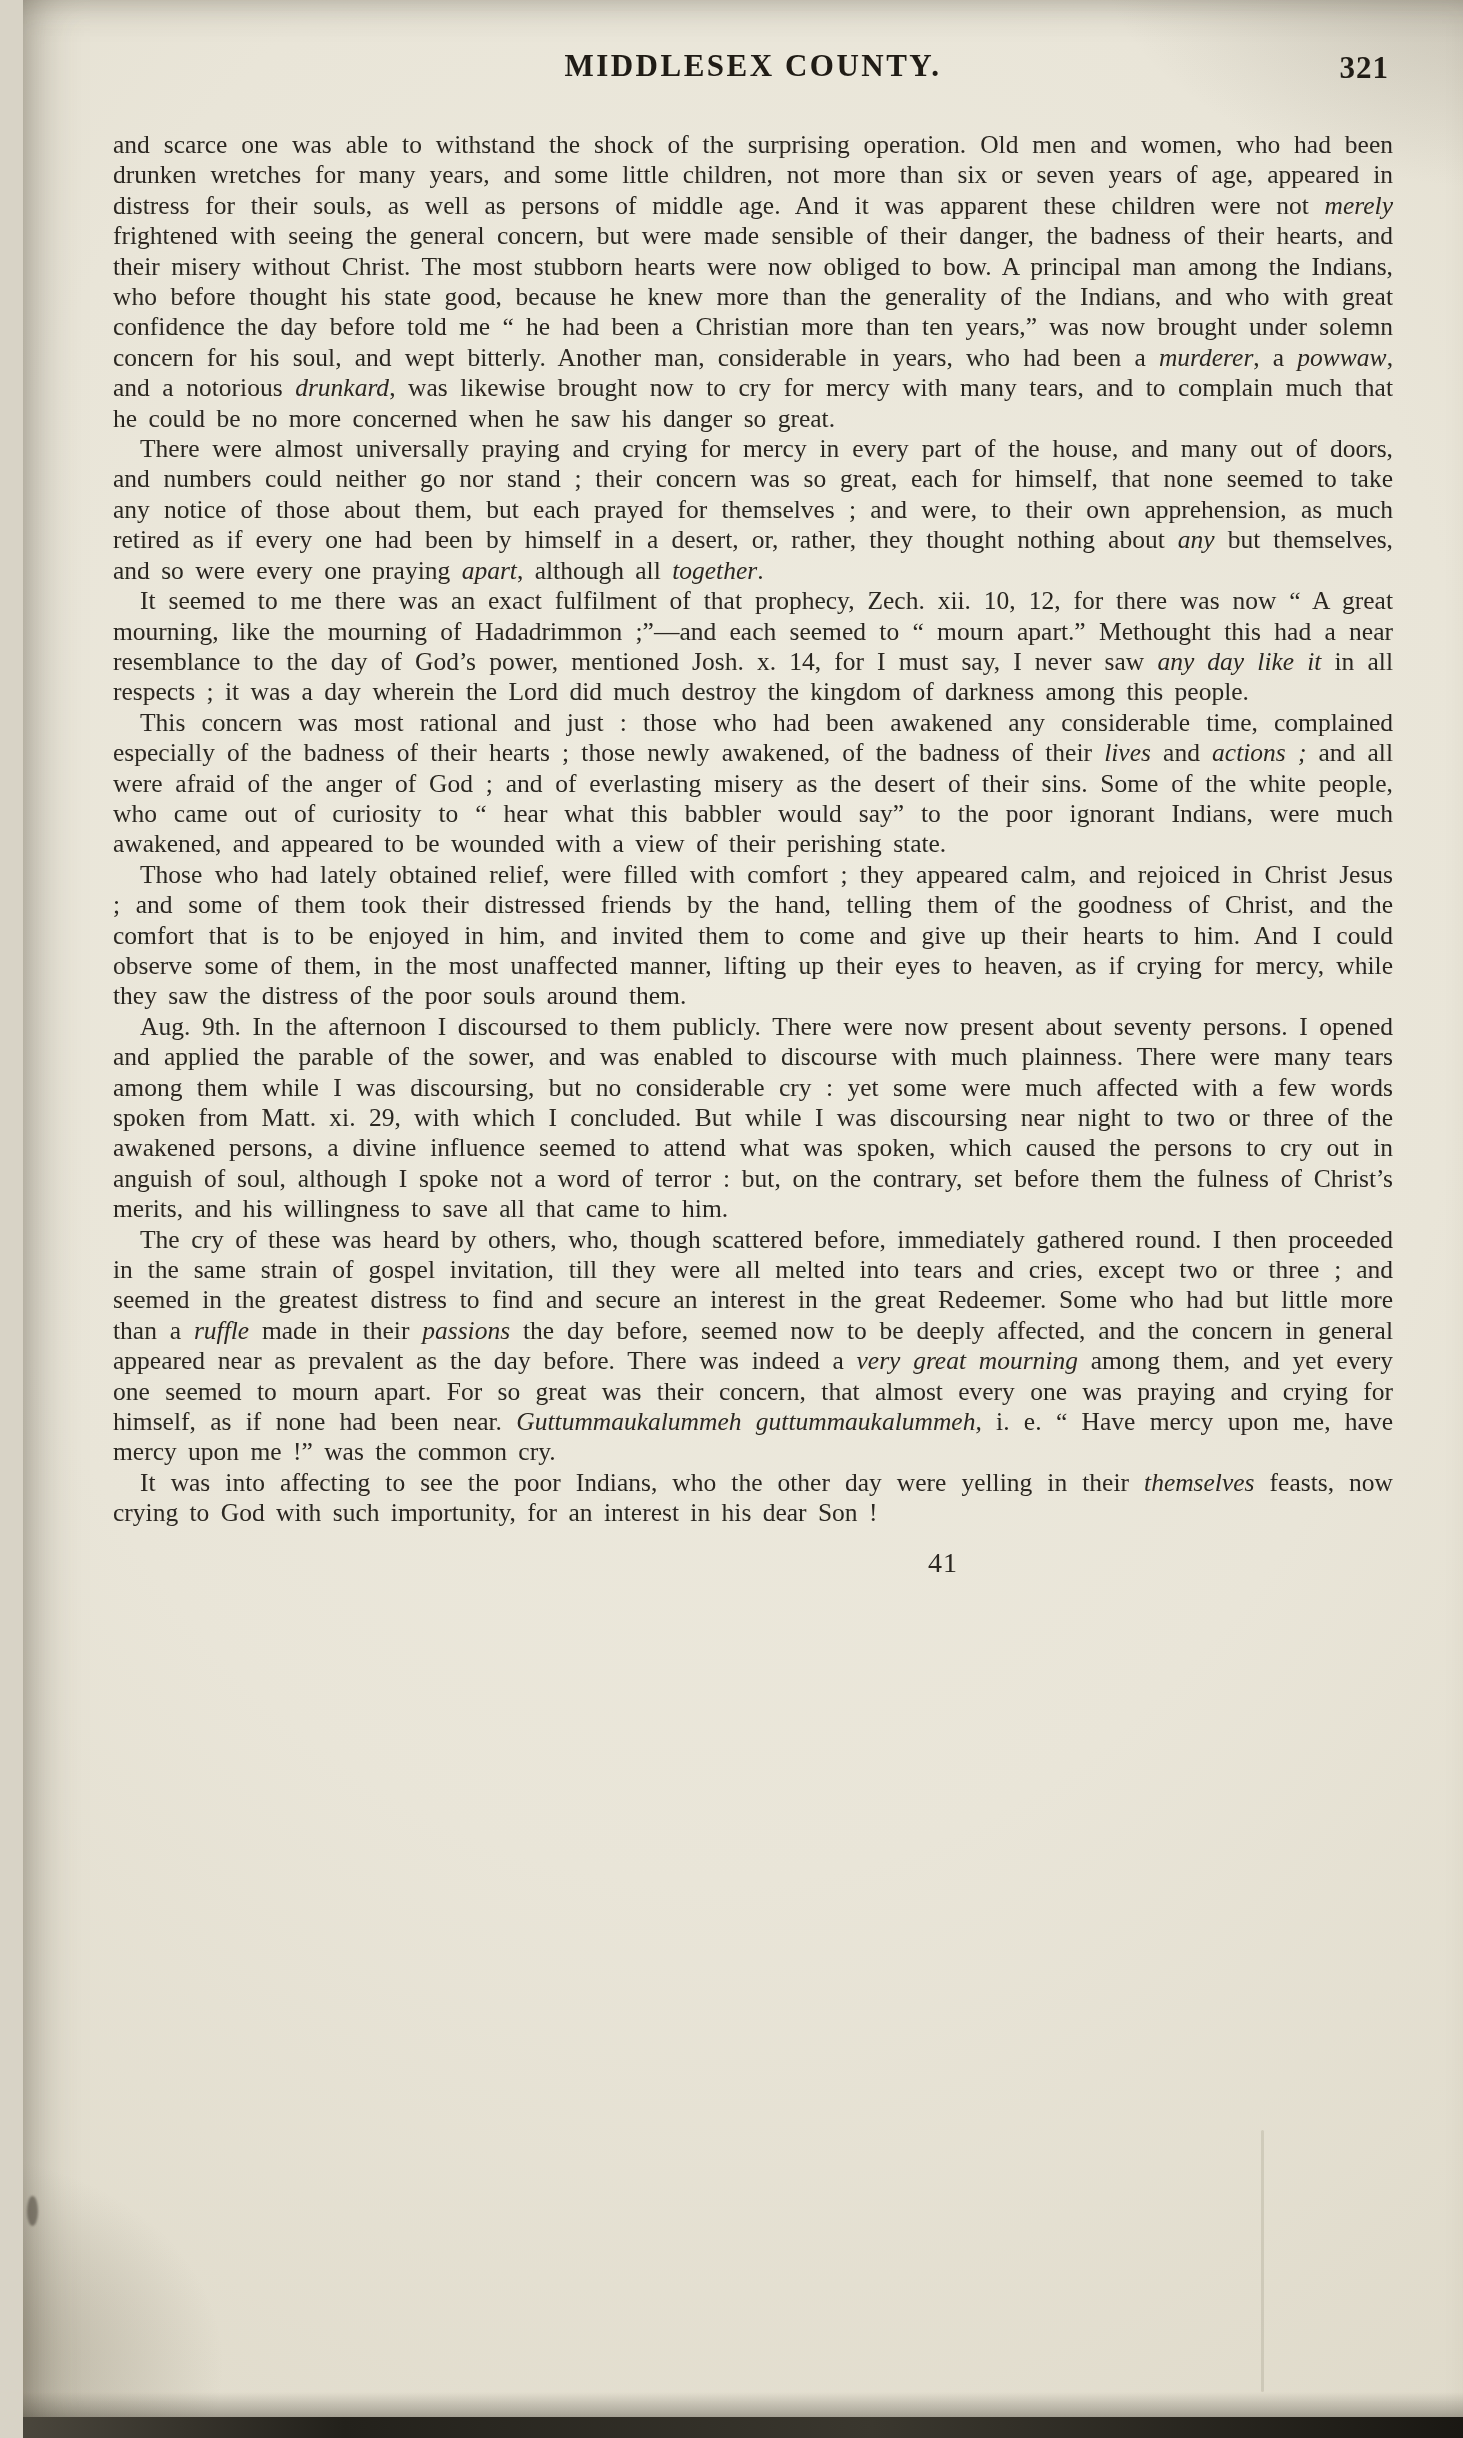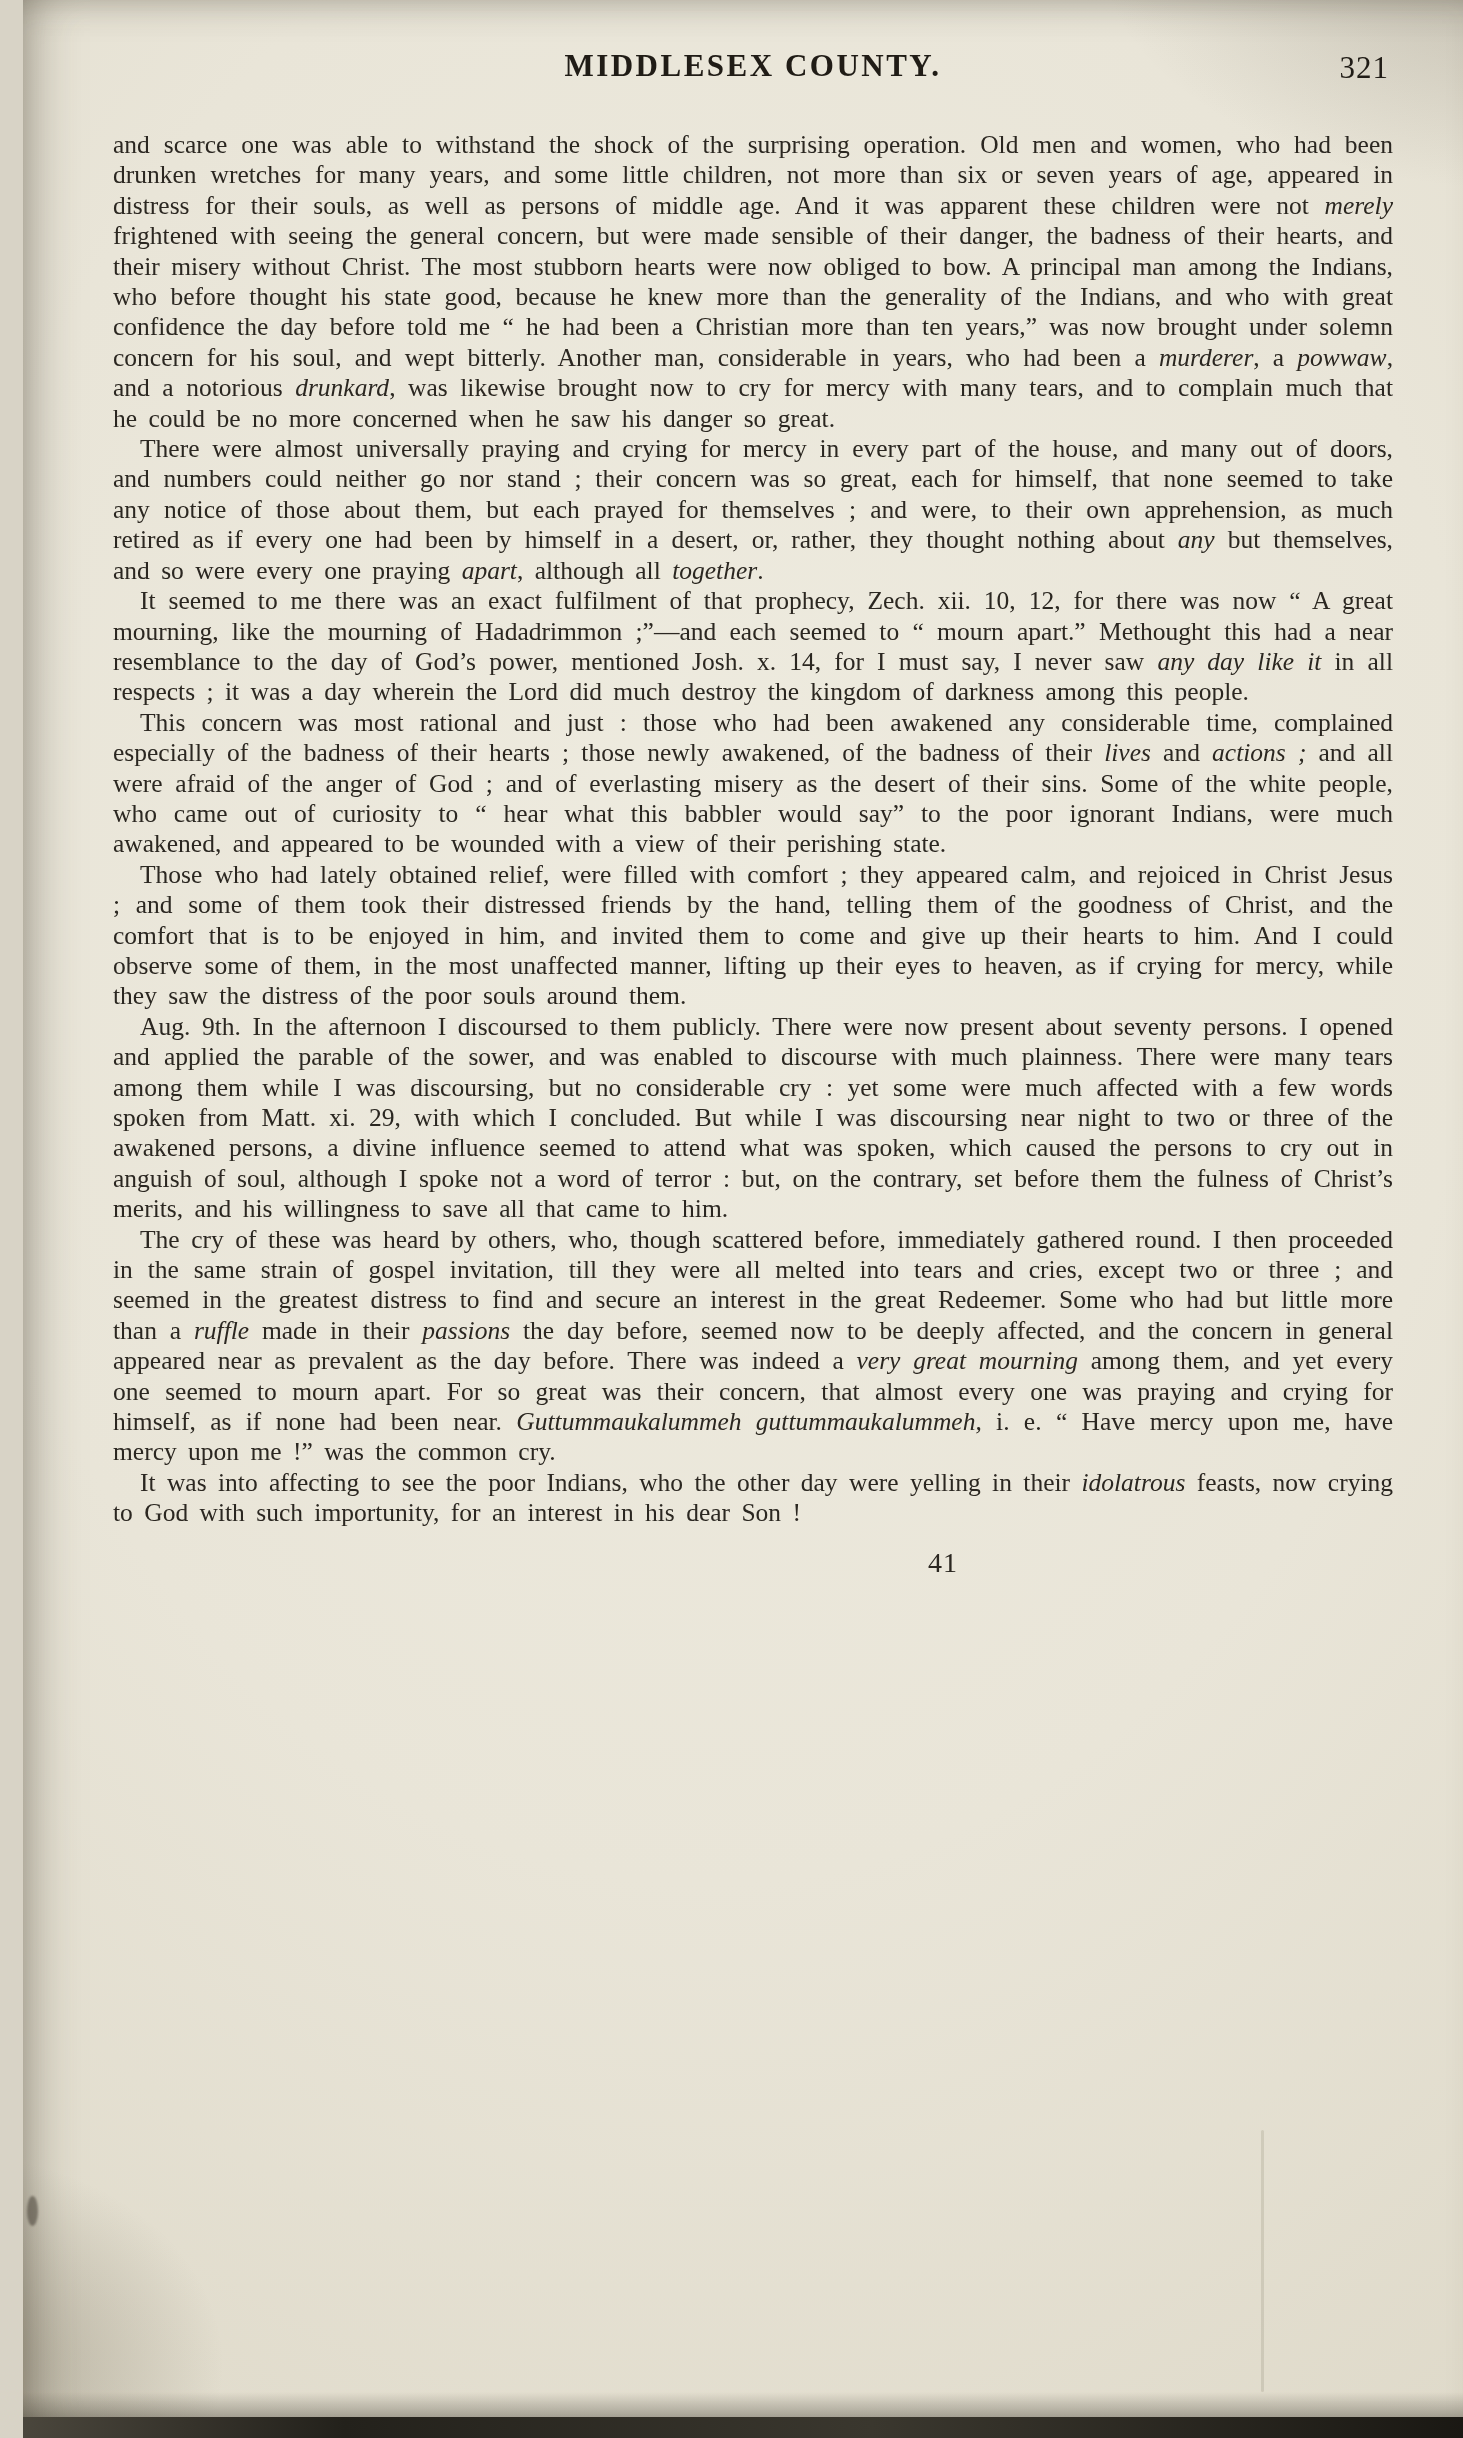--- a/index.html
+++ b/index.html
@@ -40,21 +40,21 @@
     font-size: 31px;
     font-weight: bold;
     letter-spacing: 2.5px;
     color: #201c16;
   }
   .page-number {
     position: absolute;
     right: 4px;
     top: 2px;
     font-size: 31px;
-    font-weight: normal;
+    font-weight: bold;
     letter-spacing: 1px;
     color: #201c16;
   }
   .text-block {
     margin-top: 38px;
     font-size: 25.5px;
     line-height: 30.4px;
     text-align: justify;
     word-spacing: 5px;
     color: var(--ink, #2b2721);
@@ -124,21 +124,21 @@
   </div>
 
   <div class="text-block">
       <p><span>and scarce one was able to withstand the shock of the surprising operation. Old men and women, who had been drunken wretches for many years, and some little children, not more than six or seven years of age, appeared in distress for their souls, as well as persons of middle age. And it was apparent these children were not </span><em>merely</em><span> frightened with seeing the general concern, but were made sensible of their danger, the badness of their hearts, and their misery without Christ. The most stubborn hearts were now obliged to bow. A principal man among the Indians, who before thought his state good, because he knew more than the generality of the Indians, and who with great confidence the day before told me “ he had been a Christian more than ten years,” was now brought under solemn concern for his soul, and wept bitterly. Another man, considerable in years, who had been a </span><em>murderer</em><span>, a </span><em>powwaw</em><span>, and a notorious </span><em>drunkard</em><span>, was likewise brought now to cry for mercy with many tears, and to complain much that he could be no more concerned when he saw his danger so great.</span></p>
       <p class="indent"><span>There were almost universally praying and crying for mercy in every part of the house, and many out of doors, and numbers could neither go nor stand ; their concern was so great, each for himself, that none seemed to take any notice of those about them, but each prayed for themselves ; and were, to their own apprehension, as much retired as if every one had been by himself in a desert, or, rather, they thought nothing about </span><em>any</em><span> but themselves, and so were every one praying </span><em>apart</em><span>, although all </span><em>together</em><span>.</span></p>
       <p class="indent"><span>It seemed to me there was an exact fulfilment of that prophecy, Zech. xii. 10, 12, for there was now “ A great mourning, like the mourning of Hadadrimmon ;”—and each seemed to “ mourn apart.” Methought this had a near resemblance to the day of God’s power, mentioned Josh. x. 14, for I must say, I never saw </span><em>any day like it</em><span> in all respects ; it was a day wherein the Lord did much destroy the kingdom of darkness among this people.</span></p>
       <p class="indent"><span>This concern was most rational and just : those who had been awakened any considerable time, complained especially of the badness of their hearts ; those newly awakened, of the badness of their </span><em>lives</em><span> and </span><em>actions ;</em><span> and all were afraid of the anger of God ; and of everlasting misery as the desert of their sins. Some of the white people, who came out of curiosity to “ hear what this babbler would say” to the poor ignorant Indians, were much awakened, and appeared to be wounded with a view of their perishing state.</span></p>
       <p class="indent"><span>Those who had lately obtained relief, were filled with comfort ; they appeared calm, and rejoiced in Christ Jesus ; and some of them took their distressed friends by the hand, telling them of the goodness of Christ, and the comfort that is to be enjoyed in him, and invited them to come and give up their hearts to him. And I could observe some of them, in the most unaffected manner, lifting up their eyes to heaven, as if crying for mercy, while they saw the distress of the poor souls around them.</span></p>
       <p class="indent"><span>Aug. 9th. In the afternoon I discoursed to them publicly. There were now present about seventy persons. I opened and applied the parable of the sower, and was enabled to discourse with much plainness. There were many tears among them while I was discoursing, but no considerable cry : yet some were much affected with a few words spoken from Matt. xi. 29, with which I concluded. But while I was discoursing near night to two or three of the awakened persons, a divine influence seemed to attend what was spoken, which caused the persons to cry out in anguish of soul, although I spoke not a word of terror : but, on the contrary, set before them the fulness of Christ’s merits, and his willingness to save all that came to him.</span></p>
       <p class="indent"><span>The cry of these was heard by others, who, though scattered before, immediately gathered round. I then proceeded in the same strain of gospel invitation, till they were all melted into tears and cries, except two or three ; and seemed in the greatest distress to find and secure an interest in the great Redeemer. Some who had but little more than a </span><em>ruffle</em><span> made in their </span><em>passions</em><span> the day before, seemed now to be deeply affected, and the concern in general appeared near as prevalent as the day before. There was indeed a </span><em>very great mourning</em><span> among them, and yet every one seemed to mourn apart. For so great was their concern, that almost every one was praying and crying for himself, as if none had been near. </span><em>Guttummaukalummeh guttummaukalummeh,</em><span> i. e. “ Have mercy upon me, have mercy upon me !” was the common cry.</span></p>
-      <p class="indent"><span>It was into affecting to see the poor Indians, who the other day were yelling in their </span><em>idolatrous</em><span> feasts, now crying to God with such importunity, for an interest in his dear Son !</span></p>
+      <p class="indent"><span>It was into affecting to see the poor Indians, who the other day were yelling in their </span><em>themselves</em><span> feasts, now crying to God with such importunity, for an interest in his dear Son !</span></p>
     </div>
 
   <div class="signature">41</div>
 
   <div class="right-fold"></div>
   <div class="ink-speck"></div>
   <div class="bottom-shade"></div>
   <div class="bottom-edge"></div>
 
 </div>

